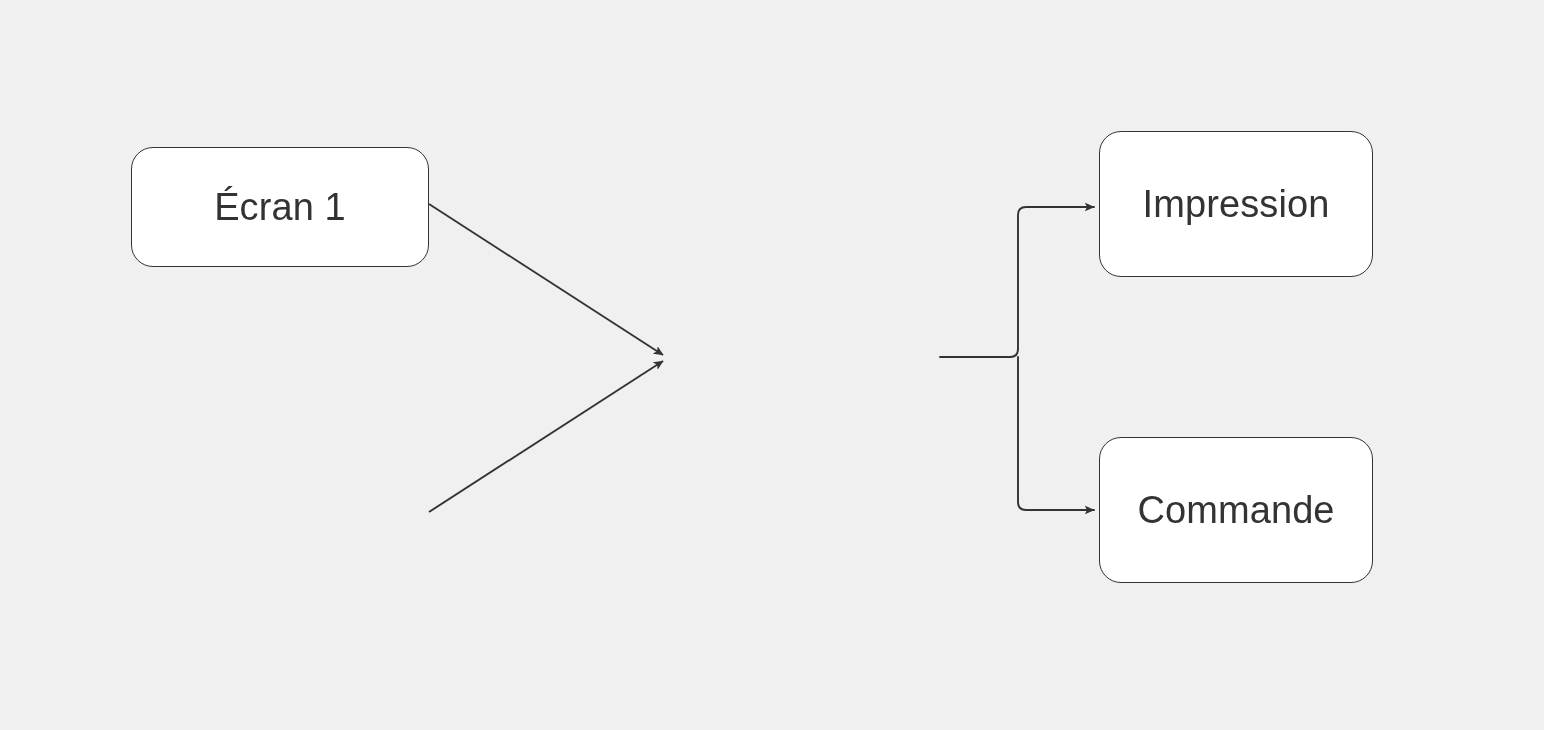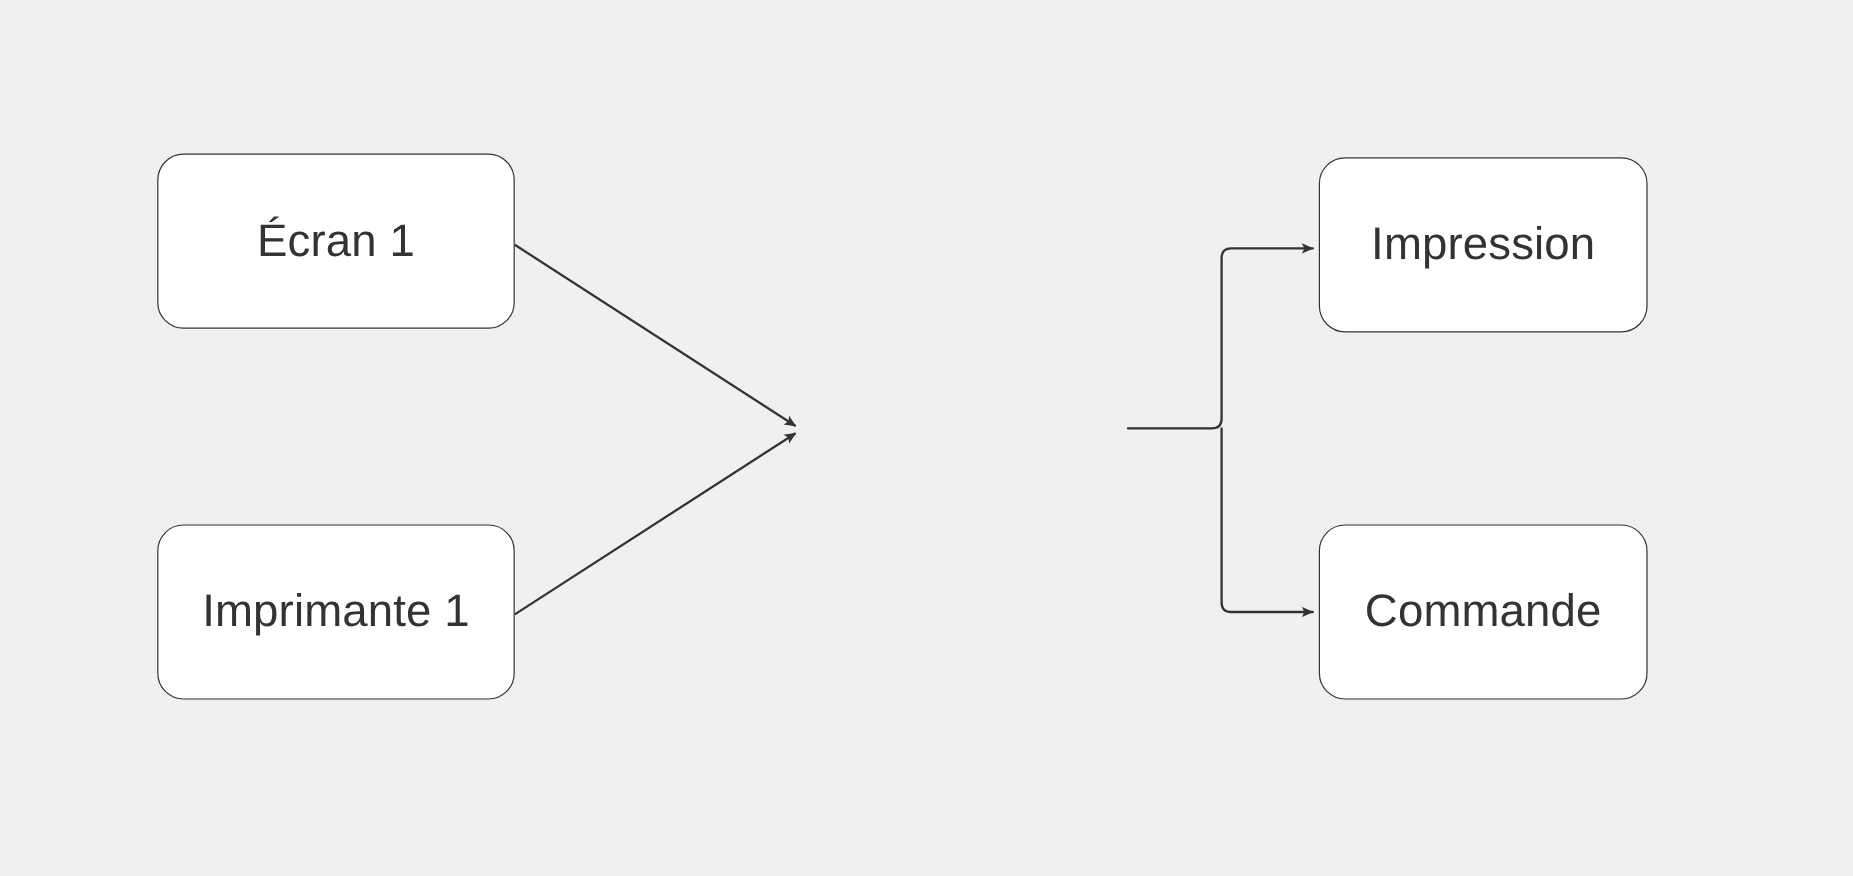--- a/index.html
+++ b/index.html
@@ -61,27 +61,24 @@
 
     <path d="M 429 204 L 663 355" fill="none" stroke="#333333" stroke-width="1.9" marker-end="url(#arrow)"></path>
 
     <path d="M 429 512 L 663 361" fill="none" stroke="#333333" stroke-width="1.9" marker-end="url(#arrow)"></path>
 
     <path d="M 940 357 L 1010 357 Q 1018 357 1018 349 L 1018 215 Q 1018 207 1026 207 L 1094 207" fill="none" stroke="#333333" stroke-width="1.9" stroke-linecap="round" stroke-linejoin="round" marker-end="url(#arrow)"></path>
 
     <path d="M 1018 357 L 1018 502 Q 1018 510 1026 510 L 1094 510" fill="none" stroke="#333333" stroke-width="1.9" stroke-linecap="round" stroke-linejoin="round" marker-end="url(#arrow)"></path>
   </svg>
 
-  <div class="node" style="left:131px; top:128px; width:298px; height:146px;">
+  <div class="node" style="left:131px; top:147px; width:298px; height:120px;">
     <span class="node-label">Écran 1</span>
   </div>
 
-  <div class="node" style="left:131px; top:437px; width:298px; height:146px;">
-    <span class="node-label">Imprimante 1</span>
-  </div>
 
 
   <div class="node" style="left:1099px; top:131px; width:274px; height:146px;">
     <span class="node-label">Impression</span>
   </div>
 
   <div class="node" style="left:1099px; top:437px; width:274px; height:146px;">
     <span class="node-label">Commande</span>
   </div>
 

